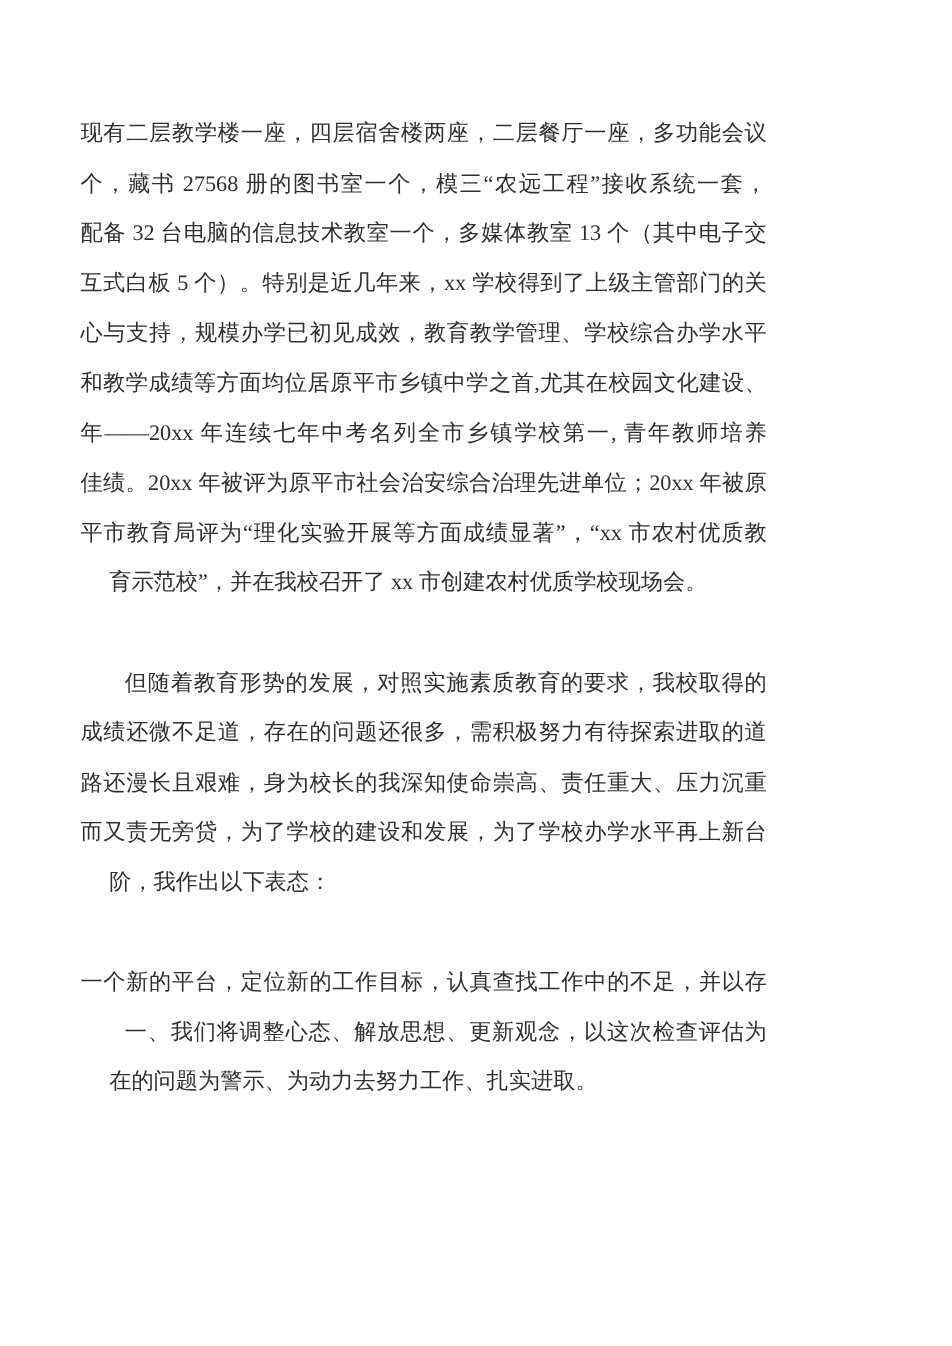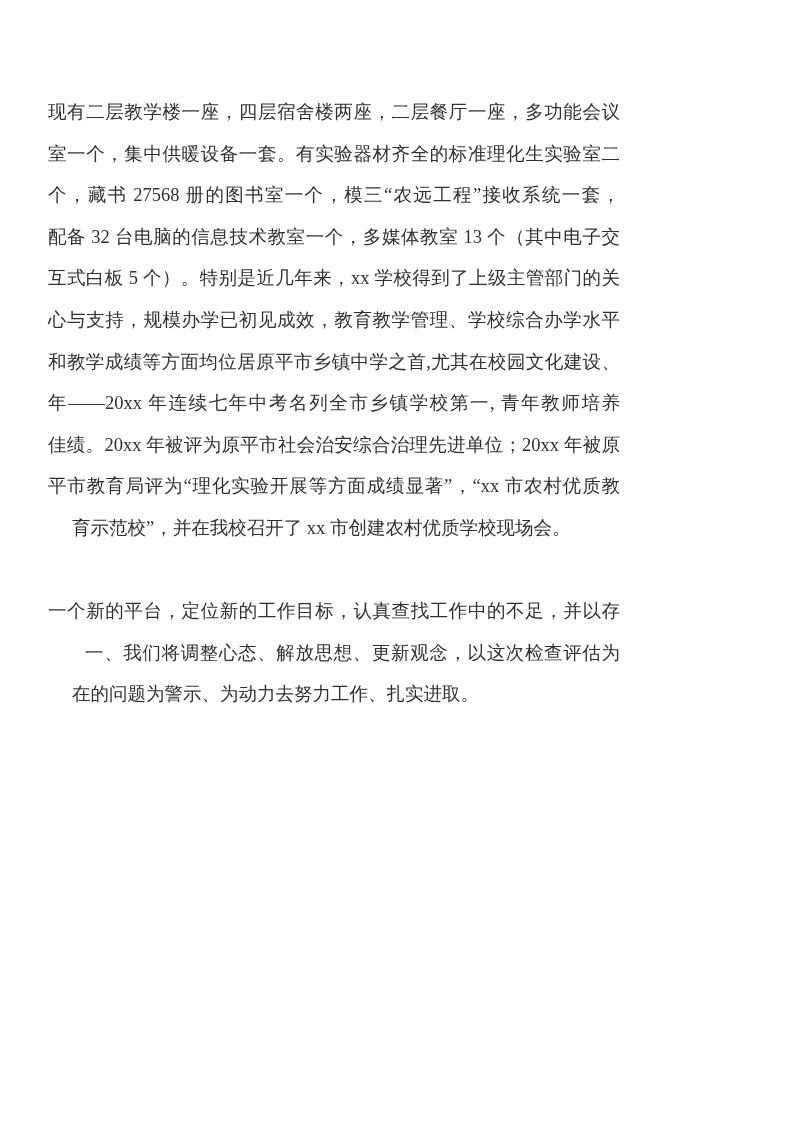--- a/index.html
+++ b/index.html
@@ -6,21 +6,21 @@
   html, body {
     width: 793px;
     height: 1122px;
     background: #ffffff;
     overflow: hidden;
   }
   .page {
     width: 793px;
     height: 1122px;
     background: #ffffff;
-    padding: 92px 117px 0 48px;
+    padding: 92px 117px 0 67px;
   }
   .text-column {
     width: 572px;
   }
   .para + .para {
     margin-top: 41.6px;
   }
   .line {
     font-family: "Liberation Serif", "DejaVu Serif", serif;
     font-size: 18.5px;
@@ -39,32 +39,38 @@
   }
 </style>
 </head>
 <body>
 
 <div class="page">
   <div class="text-column">
 
     <div class="para">
       <div class="line">现有二层教学楼一座，四层宿舍楼两座，二层餐厅一座，多功能会议</div>
-      <div class="line">室一个，集中供暖设备一套。有实验器材齐全的标准理化生实验室二</div>
       <div class="line">个，藏书 27568 册的图书室一个，模三“农远工程”接收系统一套，</div>
       <div class="line">配备 32 台电脑的信息技术教室一个，多媒体教室 13 个（其中电子交</div>
       <div class="line">互式白板 5 个）。特别是近几年来，xx 学校得到了上级主管部门的关</div>
       <div class="line">心与支持，规模办学已初见成效，教育教学管理、学校综合办学水平</div>
       <div class="line">和教学成绩等方面均位居原平市乡镇中学之首,尤其在校园文化建设、</div>
       <div class="line">年——20xx 年连续七年中考名列全市乡镇学校第一, 青年教师培养</div>
       <div class="line">佳绩。20xx 年被评为原平市社会治安综合治理先进单位；20xx 年被原</div>
       <div class="line">平市教育局评为“理化实验开展等方面成绩显著”，“xx 市农村优质教</div>
       <div class="line last">育示范校”，并在我校召开了 xx 市创建农村优质学校现场会。</div>
     </div>
 
+    <div class="para">
+      <div class="line indent">但随着教育形势的发展，对照实施素质教育的要求，我校取得的</div>
+      <div class="line">成绩还微不足道，存在的问题还很多，需积极努力有待探索进取的道</div>
+      <div class="line">路还漫长且艰难，身为校长的我深知使命崇高、责任重大、压力沉重</div>
+      <div class="line">而又责无旁贷，为了学校的建设和发展，为了学校办学水平再上新台</div>
+      <div class="line last">阶，我作出以下表态：</div>
+    </div>
 
     <div class="para">
       <div class="line">一个新的平台，定位新的工作目标，认真查找工作中的不足，并以存</div>
       <div class="line indent">一、我们将调整心态、解放思想、更新观念，以这次检查评估为</div>
       <div class="line last">在的问题为警示、为动力去努力工作、扎实进取。</div>
     </div>
 
   </div>
 </div>
 

